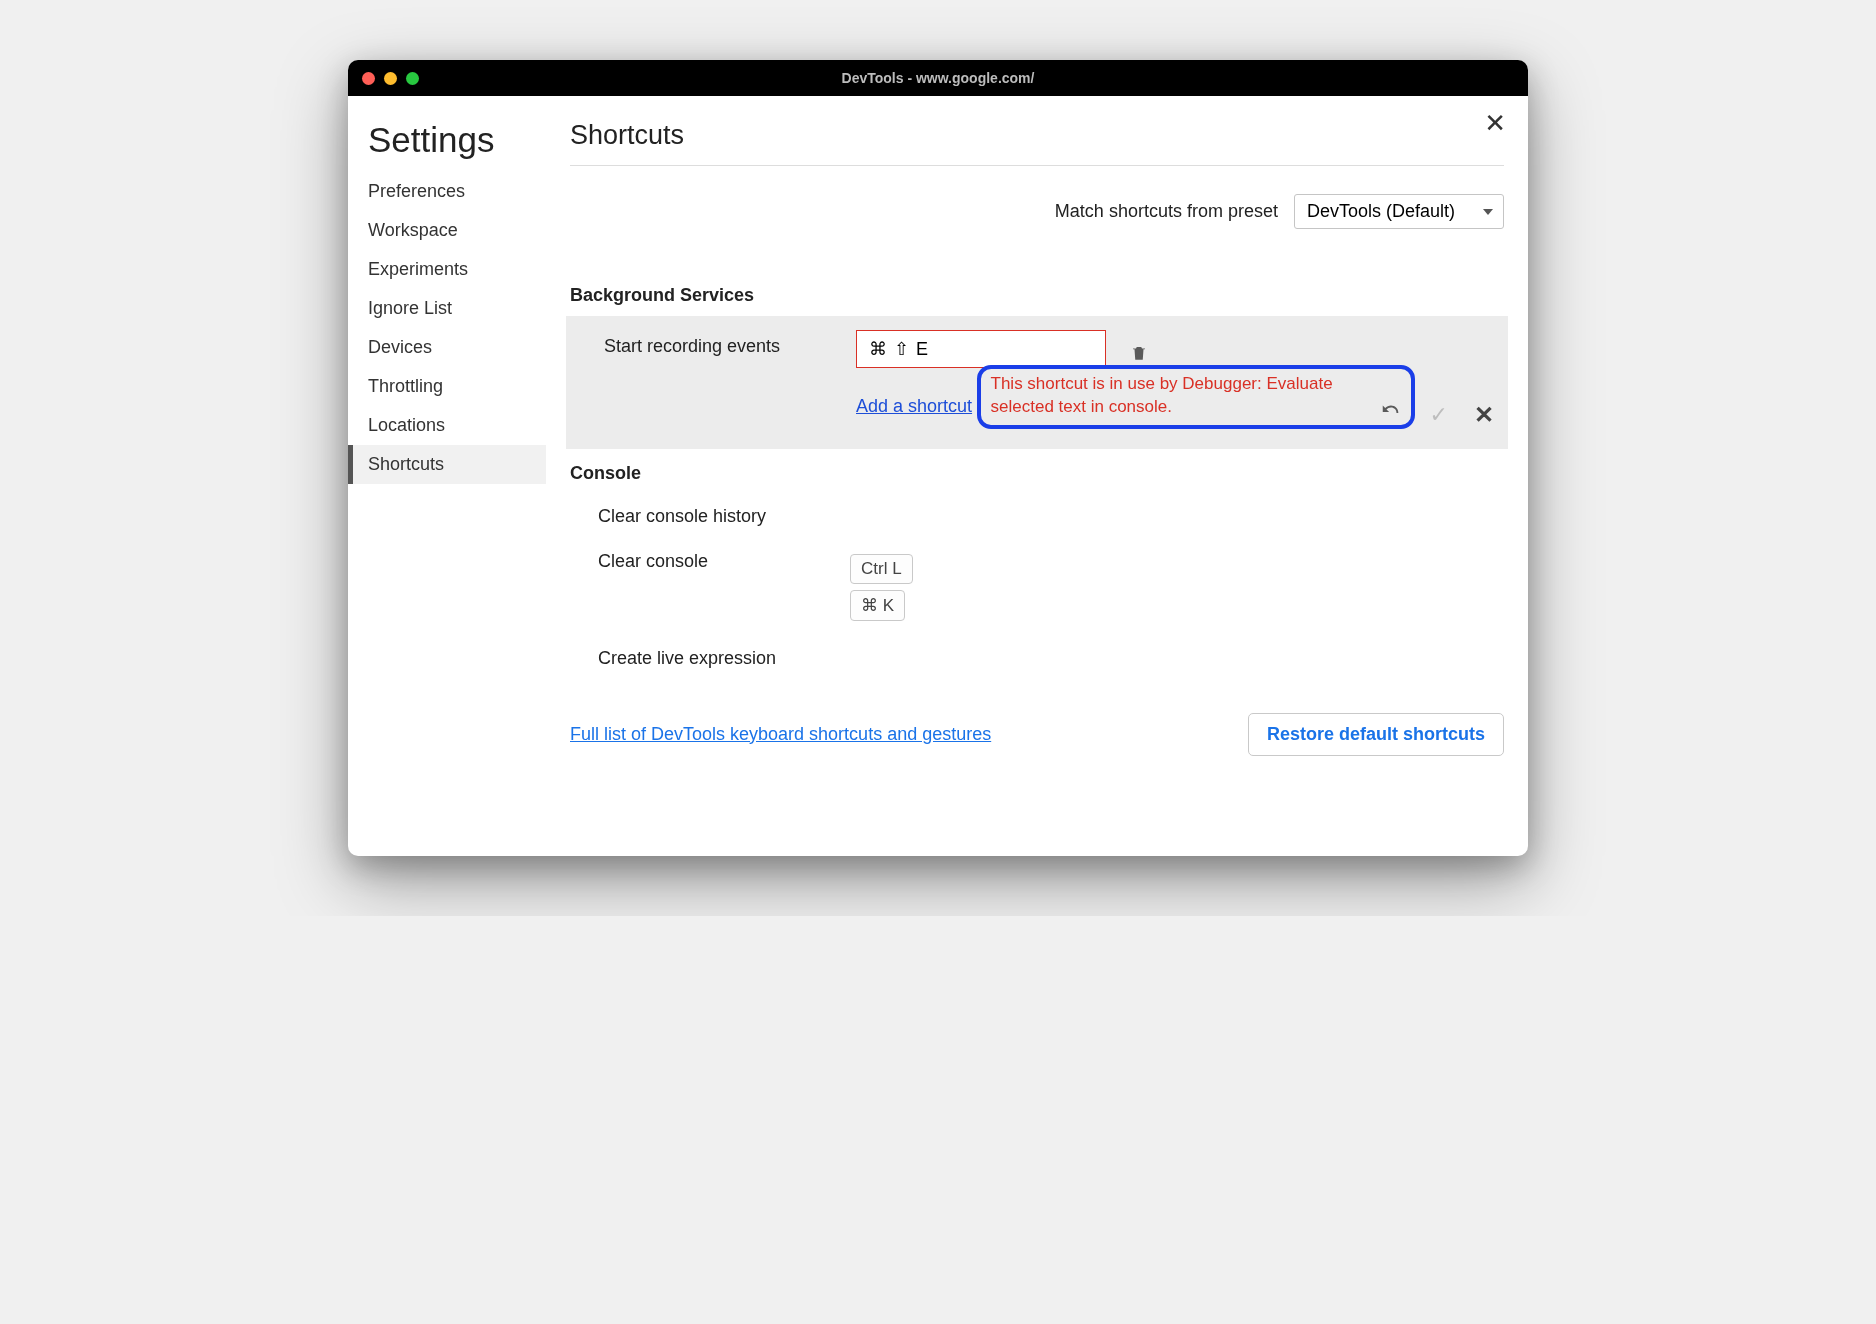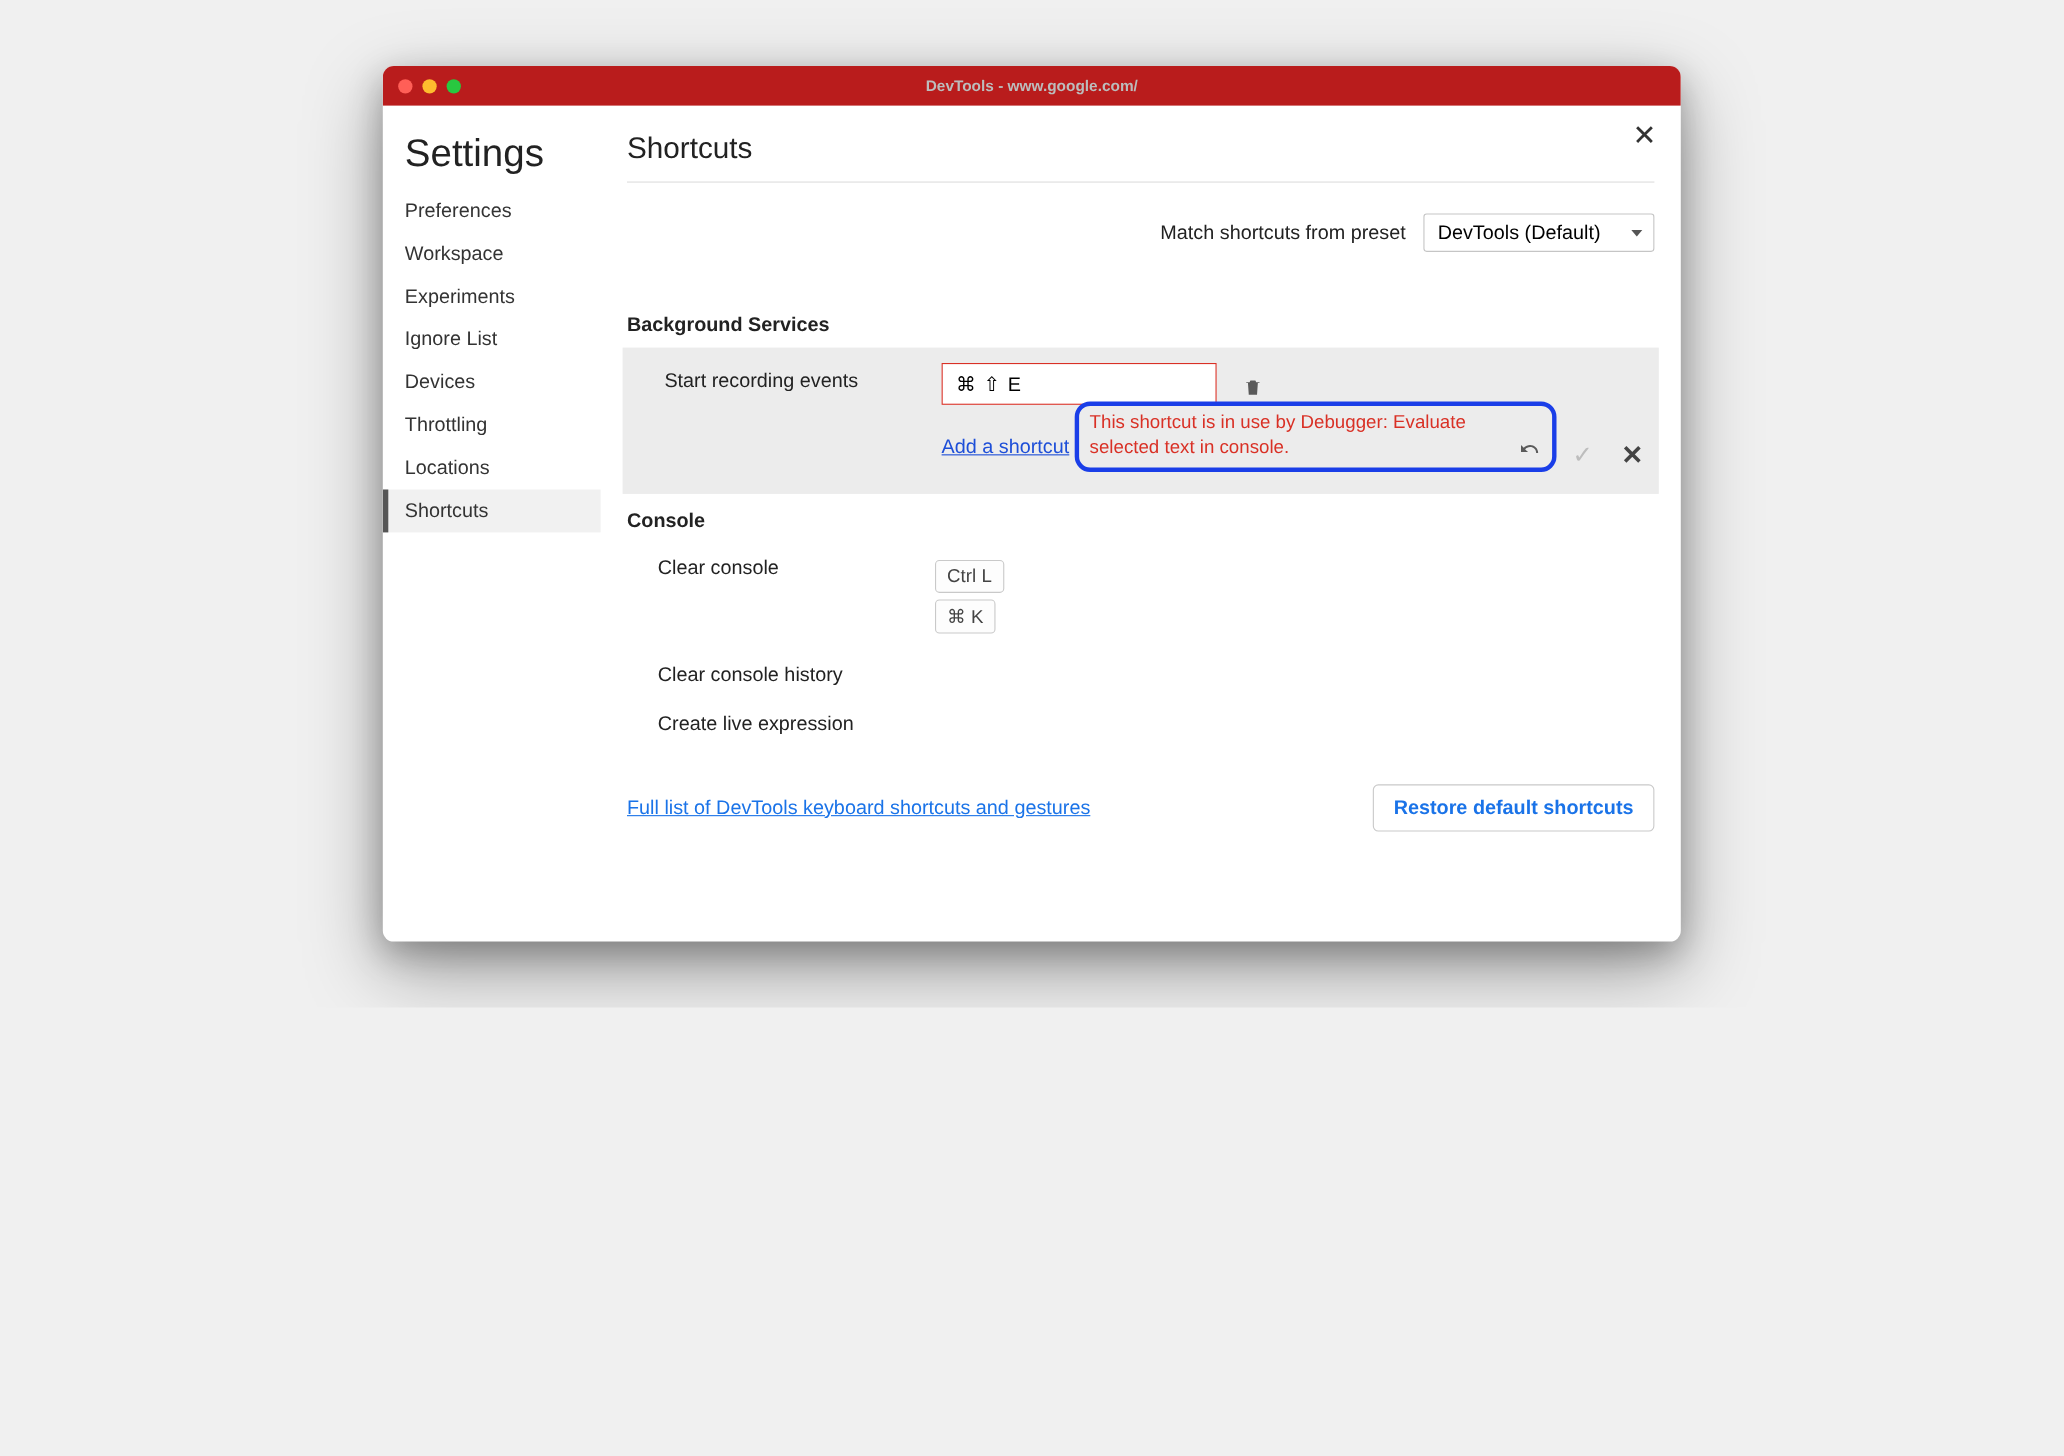--- a/index.html
+++ b/index.html
@@ -13,21 +13,21 @@
     }
     .window {
       width: 1180px;
       background: #fff;
       border-radius: 10px;
       overflow: hidden;
       box-shadow: 0 25px 70px rgba(0,0,0,0.35), 0 10px 30px rgba(0,0,0,0.25);
     }
     .titlebar {
       height: 36px;
-      background: #b91c1c;
+      background: #000000;
       display: flex;
       align-items: center;
       padding: 0 14px;
       position: relative;
     }
     .traffic-lights { display: flex; gap: 9px; }
     .tl { width: 13px; height: 13px; border-radius: 50%; }
     .tl-red { background: #ff5f57; }
     .tl-yellow { background: #febc2e; }
     .tl-green { background: #28c840; }
@@ -299,33 +299,33 @@
                 <path d="M12 5c4 0 8 3 8 8h-2c0-3.5-2.5-6-6-6-2 0-3.7.9-4.9 2.3L10 12H3V5l2.7 2.7C7.3 6 9.5 5 12 5z"></path>
               </svg>
           </span>
           <span class="ea-btn ea-check">✓</span>
           <span class="ea-btn ea-x">✕</span>
         </div>
       </div>
 
       <div class="category-title">Console</div>
 
+      <div class="plain-row">
+        <div class="plain-label">Clear console history</div>
+      </div>
+
       <div class="plain-row" style="align-items:flex-start;">
         <div class="plain-label">Clear console</div>
         <div>
           <div class="key-chip">Ctrl L</div><br>
           <div class="key-chip">⌘ K</div>
         </div>
       </div>
 
       <div class="plain-row">
-        <div class="plain-label">Clear console history</div>
-      </div>
-
-      <div class="plain-row">
         <div class="plain-label">Create live expression</div>
       </div>
 
       <div class="footer-row">
         <a class="footer-link">Full list of DevTools keyboard shortcuts and gestures</a>
         <button class="restore-btn">Restore default shortcuts</button>
       </div>
     </main>
   </div>
 </div>

